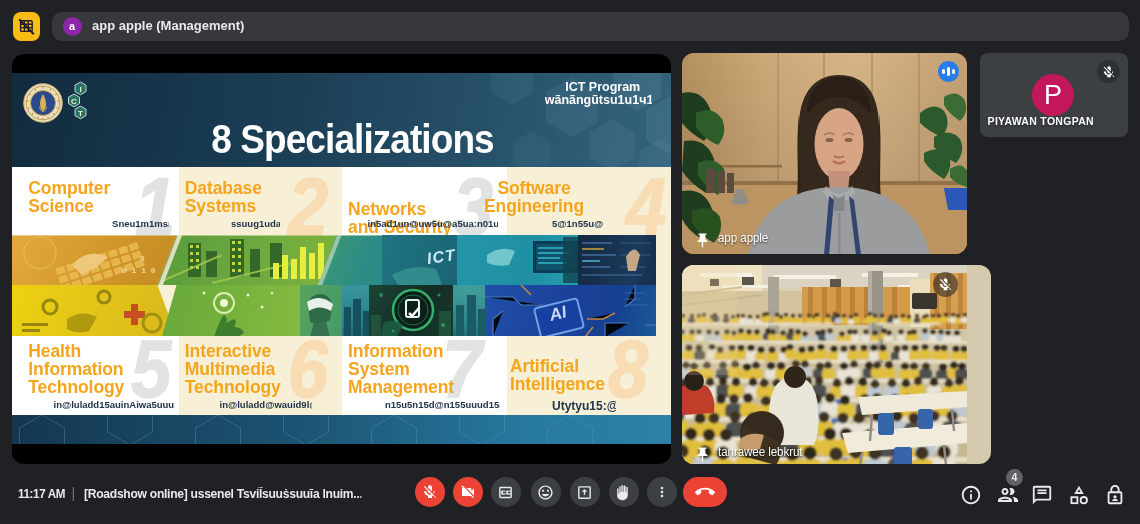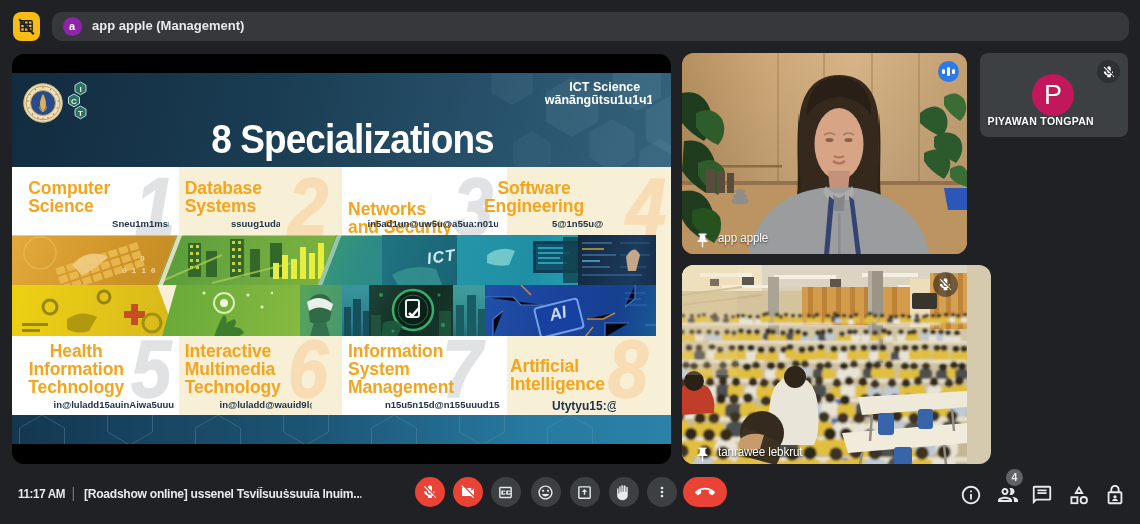--- a/index.html
+++ b/index.html
@@ -67,40 +67,40 @@
  <g>
   <polygon points="66.5,9 72,12.2 72,18.6 66.5,21.8 61,18.6 61,12.2" fill="#2a7268" stroke="#bcd9cf" stroke-width="1"></polygon>
   <polygon points="60,21 65.5,24.2 65.5,30.6 60,33.8 54.5,30.6 54.5,24.2" fill="#2a7268" stroke="#bcd9cf" stroke-width="1"></polygon>
   <polygon points="66.5,33 72,36.2 72,42.6 66.5,45.8 61,42.6 61,36.2" fill="#2a7268" stroke="#bcd9cf" stroke-width="1"></polygon>
   <text x="66.5" y="18.6" font-size="8" font-weight="bold" fill="#f3edc0" text-anchor="middle" font-family="Liberation Sans">I</text>
   <text x="60" y="30.6" font-size="8" font-weight="bold" fill="#f3edc0" text-anchor="middle" font-family="Liberation Sans">C</text>
   <text x="66.5" y="42.6" font-size="8" font-weight="bold" fill="#f3edc0" text-anchor="middle" font-family="Liberation Sans">T</text>
  </g>
 </svg>
 <div class="abs" style="left:0;left:11px;top:43.5px;width:659px;text-align:center;color:#fff;font-size:40px;font-weight:bold;letter-spacing:-1px;transform:scaleX(0.925);transform-origin:center;">8 Specializations</div>
-<div class="abs" style="right:30.8px;top:7px;color:#fff;font-size:12.5px;font-weight:bold;">ICT Science</div>
+<div class="abs" style="right:30.8px;top:7px;color:#fff;font-size:12.5px;font-weight:bold;">ICT Program</div>
 <div class="abs" style="right:19.3px;top:20px;color:#fff;font-size:12.5px;font-weight:bold;width:107px;overflow:hidden;white-space:nowrap;">wãnãngũtsu1u1ч1ãtî</div>
 </div>
 <div class="abs" style="left:0;top:94px;width:166.7px;height:68px;background:#fff"></div>
 <div class="abs" style="left:329.5px;top:94px;width:165.7px;height:68px;background:#fff"></div>
 <div class="abs" style="left:0;top:263.1px;width:166.7px;height:79px;background:#fff"></div>
 <div class="abs" style="left:330.3px;top:263.1px;width:164.7px;height:79px;background:#fff"></div>
 <div class="num" style="left:123px;top:92.9px;">1</div>
 <div class="num numo" style="left:276px;top:92.9px;">2</div>
 <div class="num" style="left:441px;top:92.9px;">3</div>
 <div class="num numo" style="left:614px;top:92.9px;">4</div>
 <div class="num" style="left:119px;top:254.6px;">5</div>
 <div class="num numo" style="left:276px;top:254.6px;">6</div>
 <div class="num" style="left:430px;top:254.6px;">7</div>
 <div class="num numo" style="left:596px;top:254.6px;">8</div>
 <div class="abs title" style="left:16.3px;top:106.7px;">Computer<br>Science</div>
 <div class="abs title" style="left:172.8px;top:106.7px;">Database<br>Systems</div>
 <div class="abs title" style="left:336.1px;top:100px;margin-top:28px;">Networks<br>and Security</div>
 <div class="abs title" style="left:472px;top:106.7px;text-align:center;">Software<br>Engineering</div>
-<div class="abs title" style="left:16.3px;top:269.9px;text-align:center;">Health<br>Information<br>Technology</div>
+<div class="abs title" style="left:16.3px;top:269.9px;">Health<br>Information<br>Technology</div>
 <div class="abs title" style="left:172.8px;top:269.9px;">Interactive<br>Multimedia<br>Technology</div>
 <div class="abs title" style="left:336.1px;top:269.9px;">Information<br>System<br>Management</div>
 <div class="abs title" style="left:497.9px;top:269.9px;margin-top:15px;">Artificial<br>Intelligence</div>
 <div class="fthai" style="left:100.1px;top:145.1px;width:57.0px;font-size:9.5px;text-align:center;white-space:nowrap;overflow:hidden;">Sneu1m1msn@uw5u@a5</div>
 <div class="fthai" style="left:219.0px;top:145.1px;width:49.0px;font-size:9.5px;text-align:center;white-space:nowrap;overflow:hidden;">ssuug1udaya</div>
 <div class="fthai" style="left:355.6px;top:145.1px;width:130.6px;font-size:9.5px;text-align:center;white-space:nowrap;overflow:hidden;">in5ad1un@uw5u@a5ua:n01uua@an9</div>
 <div class="fthai" style="left:540.0px;top:145.1px;width:50.8px;font-size:9.5px;text-align:center;white-space:nowrap;overflow:hidden;">5@1n55u@aw@uu5</div>
 <div class="fthai" style="left:41.5px;top:326.1px;width:120.0px;font-size:9.5px;text-align:center;white-space:nowrap;overflow:hidden;">in@luladd15auinAiwa5uuugun1w</div>
 <div class="fthai" style="left:207.5px;top:326.1px;width:92.0px;font-size:9.5px;text-align:center;white-space:nowrap;overflow:hidden;">in@luladd@wauid9l@@au</div>
 <div class="fthai" style="left:372.9px;top:326.1px;width:114.7px;font-size:9.5px;text-align:center;white-space:nowrap;overflow:hidden;">n15u5n15d@n155uuud15auinA</div>

